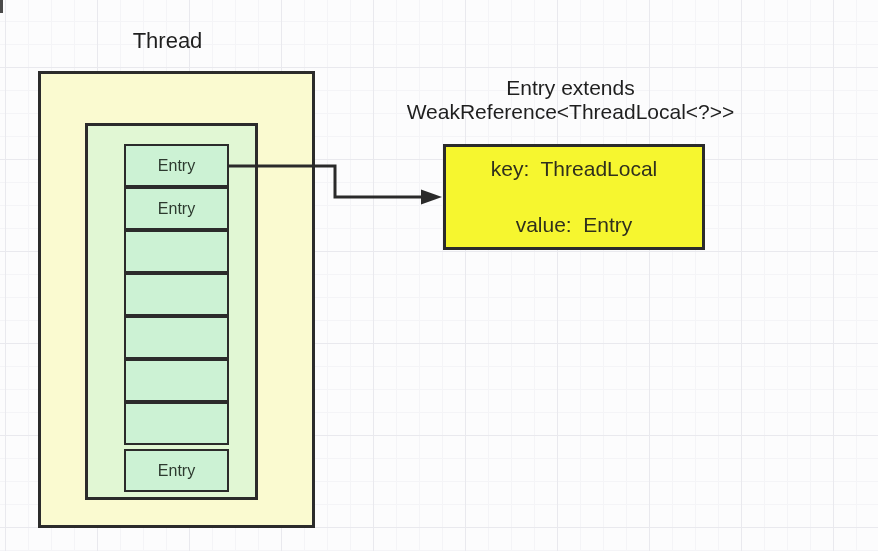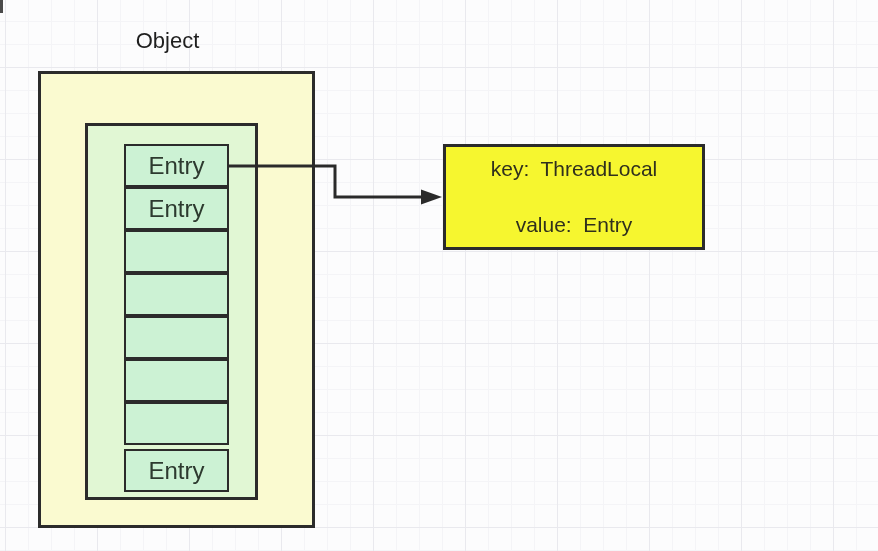--- a/index.html
+++ b/index.html
@@ -63,21 +63,21 @@
     position: absolute;
     left: 36px; top: 18px;           
     width: 105px;
   }
 
   .entry-cell {
     width: 105px; height: 43px;
     background: #ccf2d4;
     border: 2px solid #2b2b2b;
     display: flex; align-items: center; justify-content: center;
-    font-size: 24px;
+    font-size: 16px;
     color: #2d3a2f;
   }
   .entry-cell.gap-above { margin-top: 4px; }
 
   .ref-arrow-svg {
     position: absolute; left: 0; top: 0;
     width: 878px; height: 551px;
     pointer-events: none;
   }
 
@@ -103,21 +103,21 @@
   }
   .entry-box .kv-line { white-space: pre; }
 </style>
 </head>
 <body>
 
 <div class="canvas">
 
   <div class="corner-artifact"></div>
 
-  <div class="thread-label">Object</div>
+  <div class="thread-label">Thread</div>
 
   <div class="thread-box">
 
     <div class="map-box">
       <div class="entry-stack">
         <div class="entry-cell">
             <span>Entry</span>
           </div>
         <div class="entry-cell">
             <span>Entry</span>
@@ -142,19 +142,23 @@
           </div>
       </div>
     </div>
   </div>
 
   <svg class="ref-arrow-svg" width="878" height="551" viewBox="0 0 878 551" xmlns="http://www.w3.org/2000/svg">
     <path d="M228 166 H335 V197 H421" fill="none" stroke="#2a2a2a" stroke-width="3"></path>
     <polygon points="421,189.5 421,204.5 442,197" fill="#2a2a2a"></polygon>
   </svg>
 
+  <div class="entry-note">
+    <div>Entry extends</div>
+    <div>WeakReference&lt;ThreadLocal&lt;?&gt;&gt;</div>
+  </div>
 
   <div class="entry-box">
     <div class="kv-line">key:  ThreadLocal</div>
     <div class="kv-line">value:  Entry</div>
   </div>
 
 </div>
 
 </body></html>

